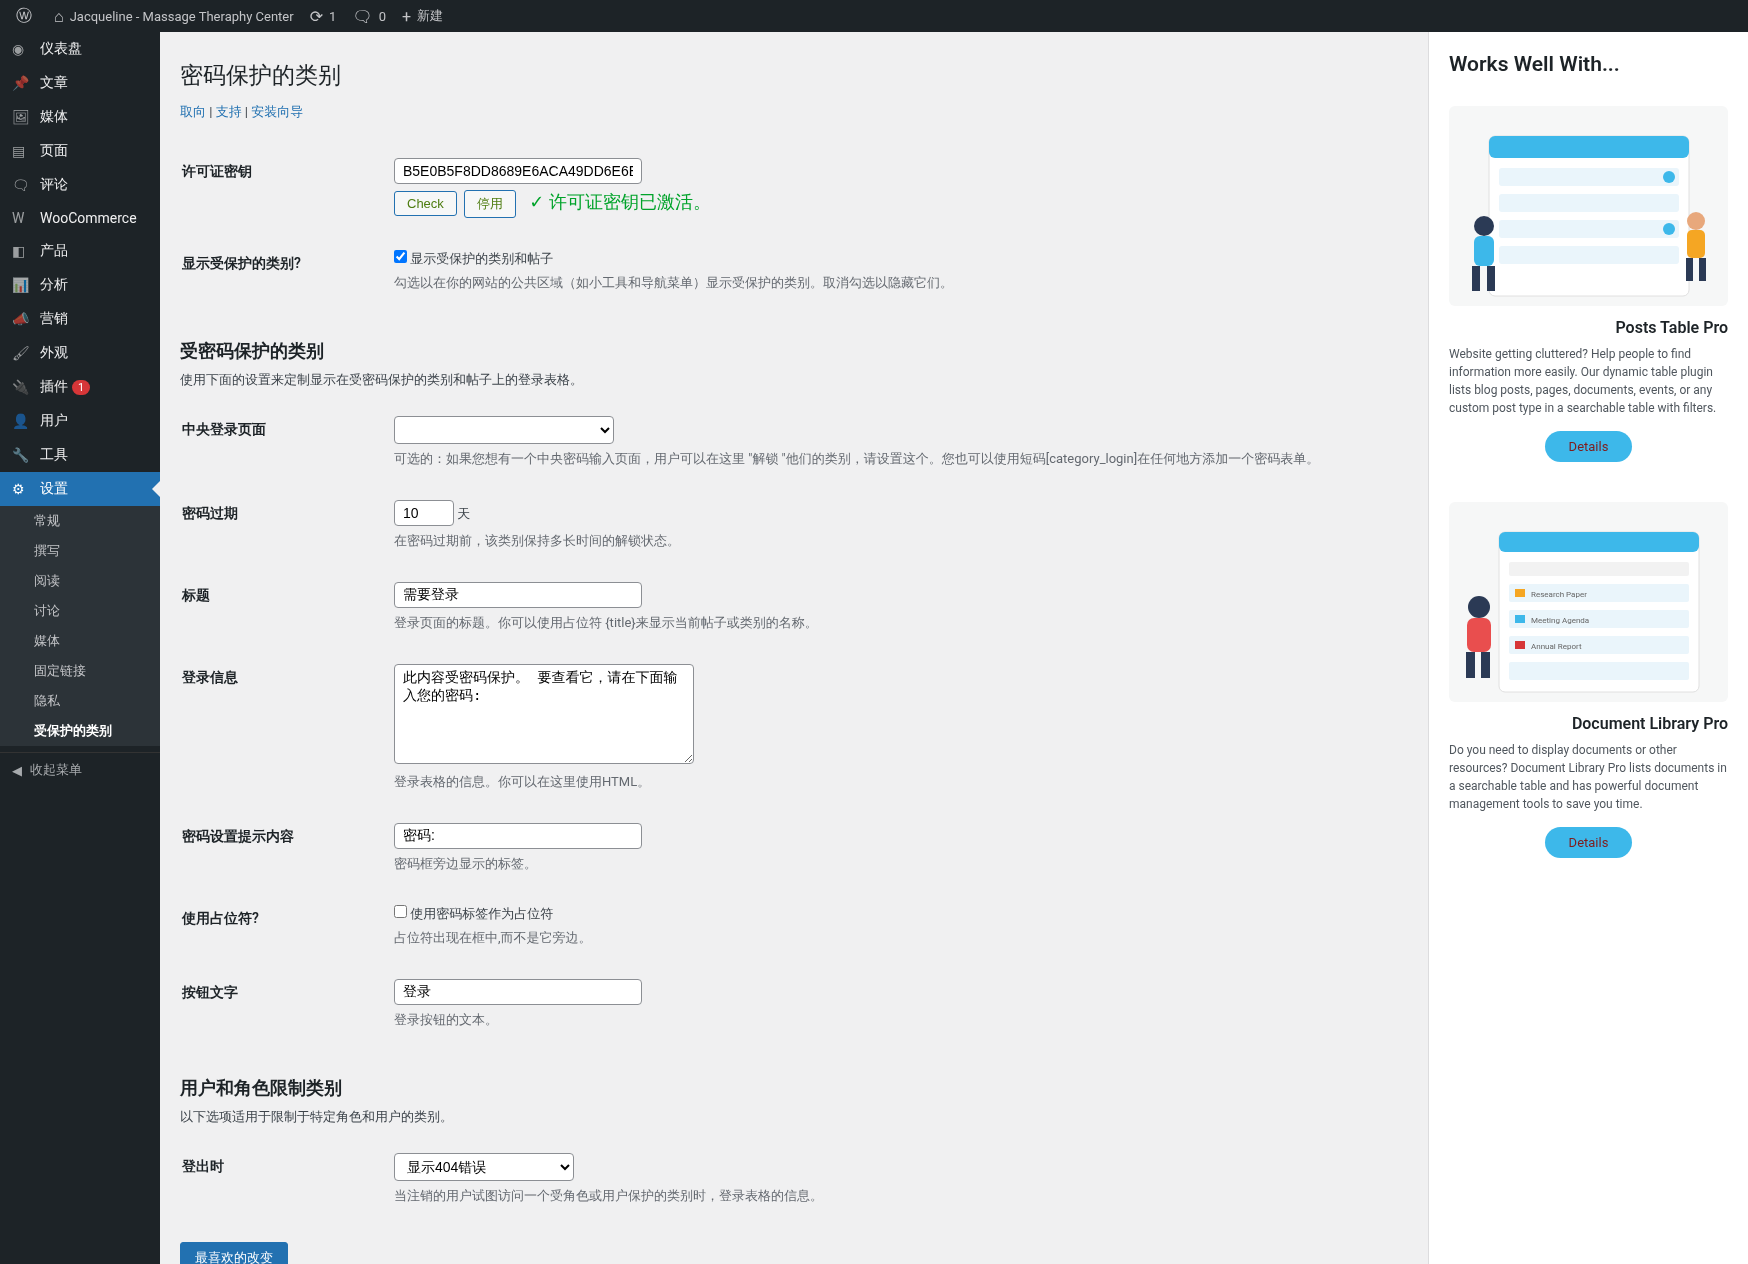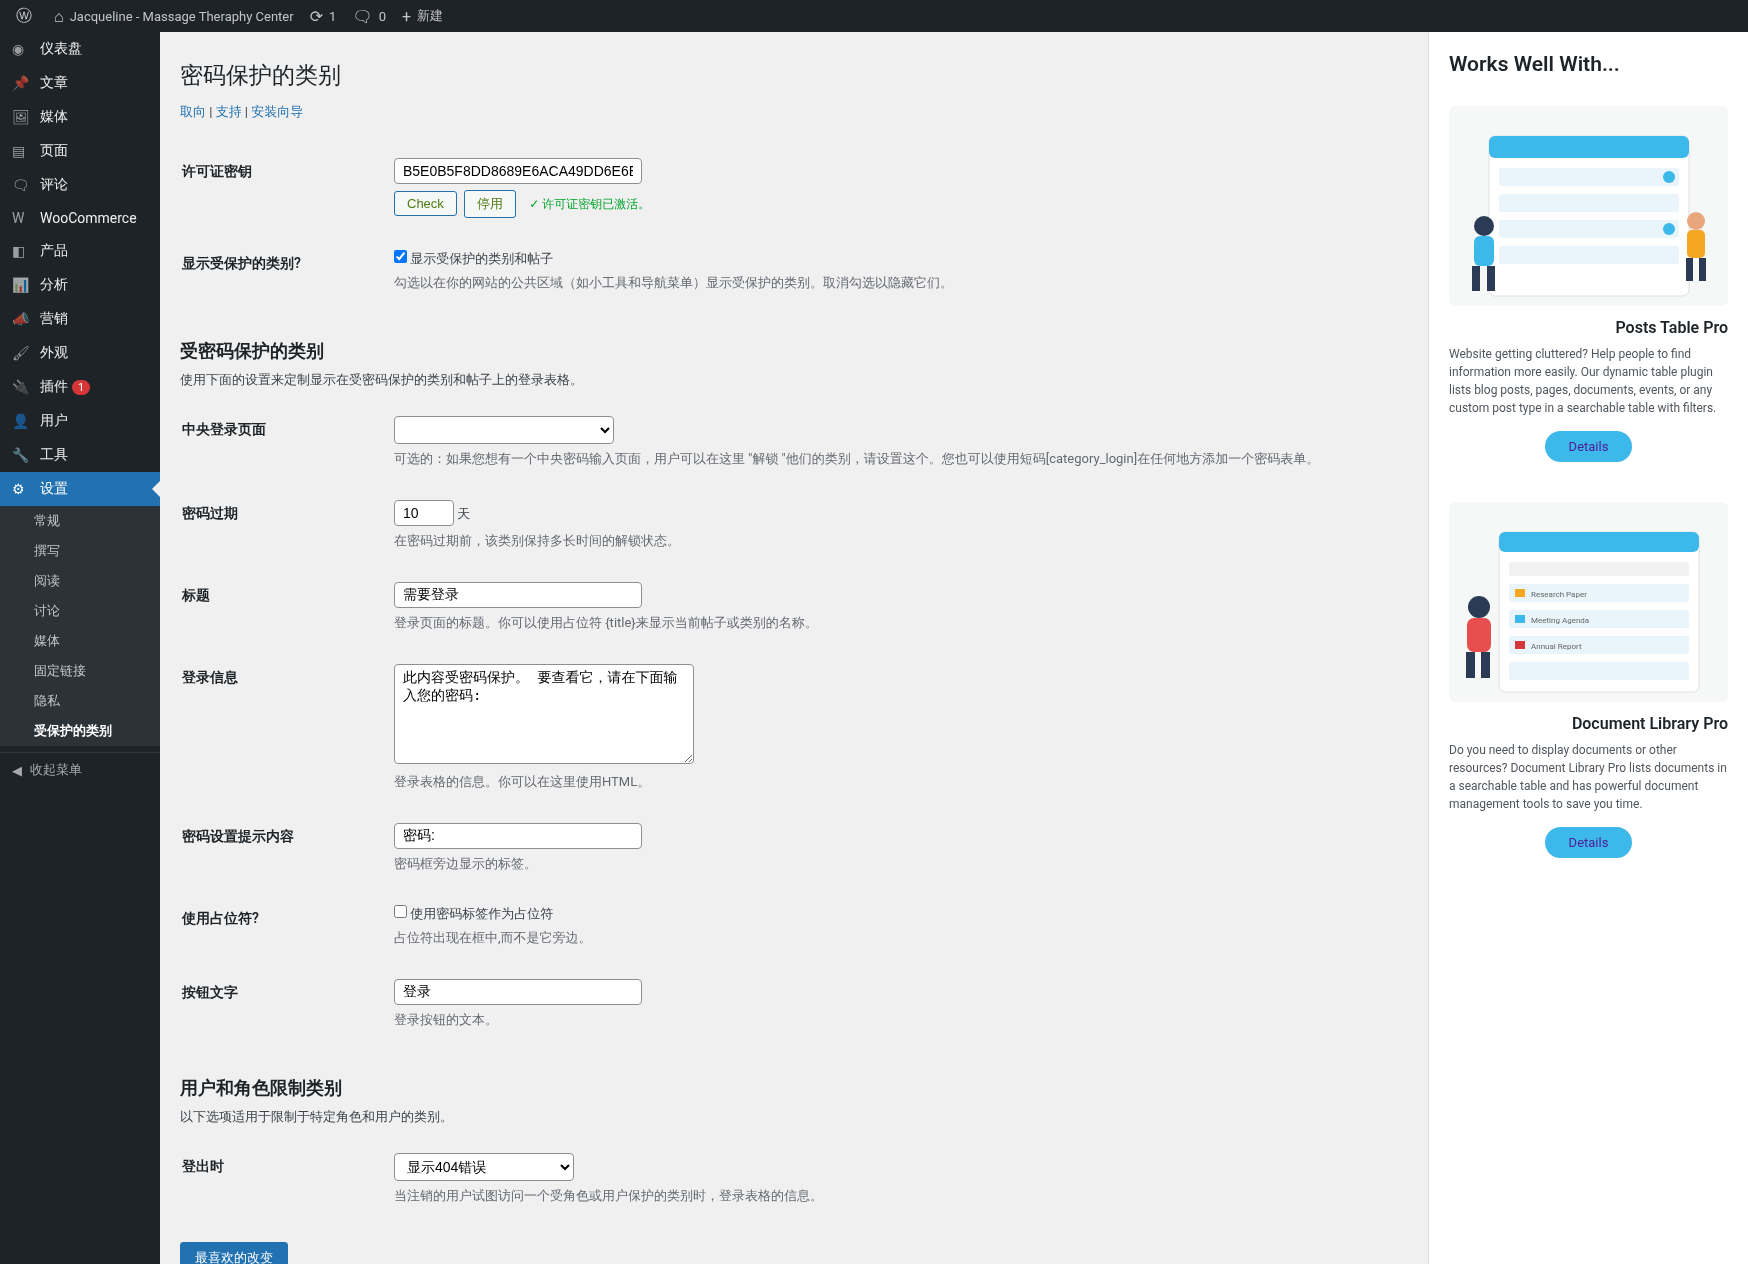--- a/index.html
+++ b/index.html
@@ -39,33 +39,33 @@
 .form-table td { padding: 15px 10px; }
 .form-table input[type=text], .form-table input[type=number], .form-table textarea, .form-table select { border: 1px solid #8c8f94; border-radius: 4px; padding: 4px 8px; font-size: 14px; background: #fff; }
 .form-table input[type=text] { width: 248px; }
 .form-table textarea { width: 300px; height: 100px; resize: both; }
 .form-table input[type=number] { width: 60px; }
 .form-table select { width: 180px; }
 .form-table select.wide { width: 220px; }
 .desc { color: #646970; font-size: 13px; margin-top: 6px; display: block; }
 .btn { border: 1px solid #2271b1; color: #4d7c0f; background: #f6f7f7; border-radius: 3px; padding: 4px 12px; cursor: pointer; font-size: 13px; margin-right: 4px; }
 .btn.primary { background: #2271b1; color: #fff; border-color: #2271b1; padding: 6px 14px; }
-.status-ok { color: #00a32a; font-size: 12px; margin-left: 6px; }
+.status-ok { color: #00a32a; font-size: 18px; margin-left: 6px; }
 
 h2.section { font-size: 18px; font-weight: 600; margin: 30px 0 8px; color: #1d2327; }
 p.section-desc { font-size: 13px; color: #3c434a; margin-bottom: 10px; }
 
 
 .rightbar { width: 320px; background: #fff; border-left: 1px solid #dcdcde; padding: 20px; flex-shrink: 0; }
 .rightbar h2 { font-size: 21px; font-weight: 600; color: #1d2327; margin-bottom: 30px; }
 .promo { margin-bottom: 40px; }
 .promo-img { width: 100%; height: 200px; background: #f6f7f7; border-radius: 6px; margin-bottom: 12px; display:flex; align-items:flex-end; justify-content:center; }
 .promo h3 { font-size: 16px; font-weight: 600; margin-bottom: 8px; color: #1d2327; text-align: right; }
 .promo p { font-size: 12px; color: #50575e; margin-bottom: 14px; line-height: 1.5; }
-.promo .details { display: inline-block; background: #3db8ea; color: #4c1d95; border-radius: 18px; padding: 8px 24px; font-size: 13px; cursor: pointer; margin: 0 auto; }
+.promo .details { display: inline-block; background: #3db8ea; color: #7f1d1d; border-radius: 18px; padding: 8px 24px; font-size: 13px; cursor: pointer; margin: 0 auto; }
 .promo .center { text-align: center; }
 
 svg { display: block; }
 </style>
 </head>
 <body>
 
 <div class="adminbar">
   <div class="adminbar-item">
       <span class="icon">ⓦ</span>

